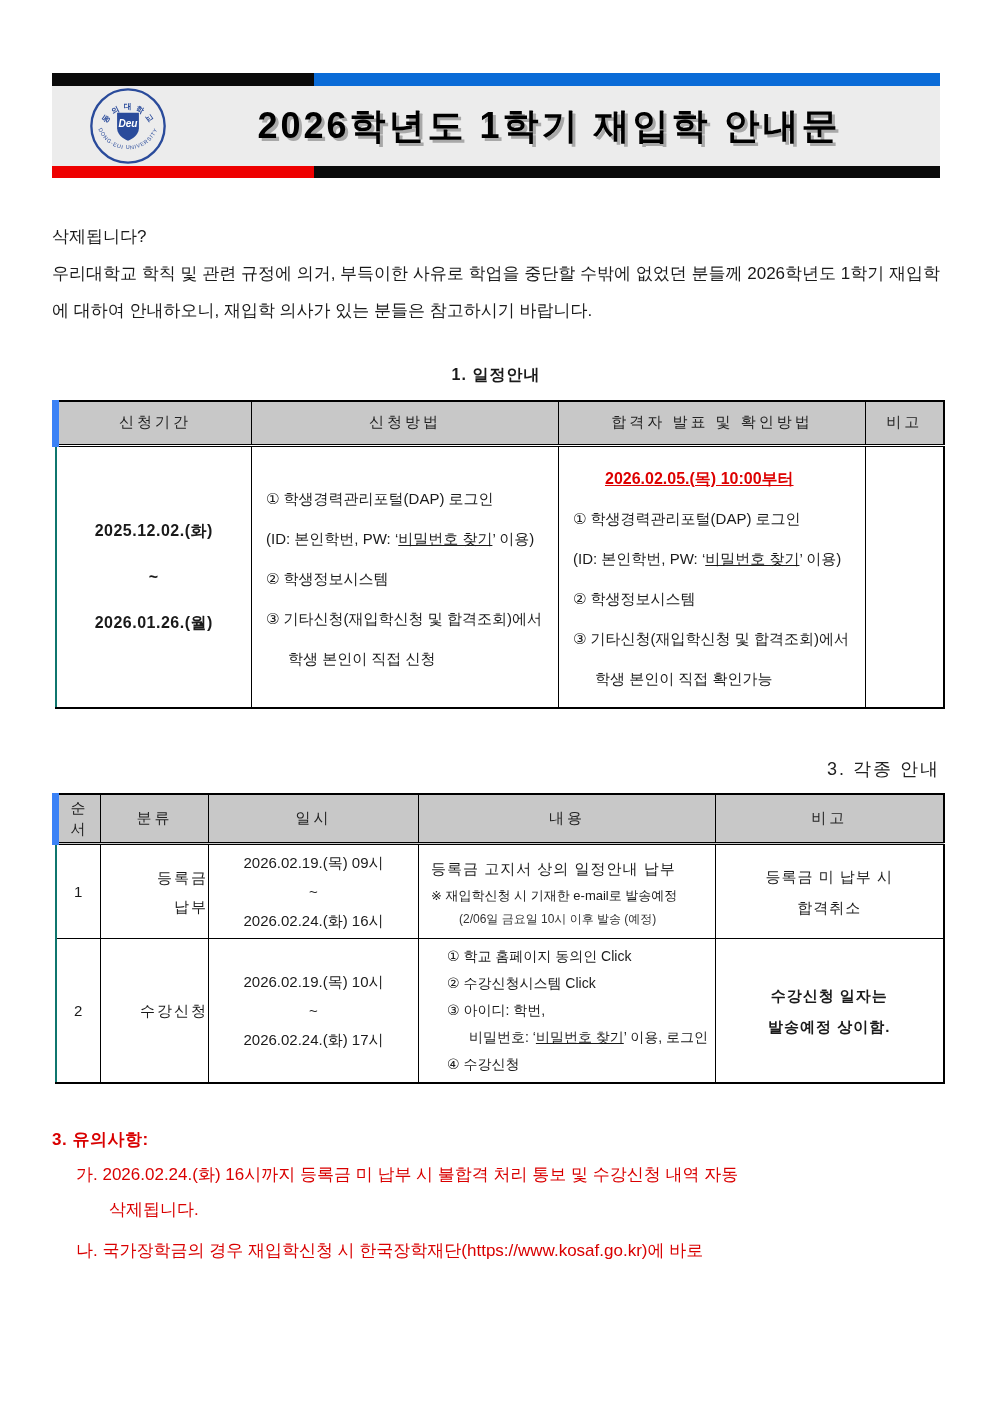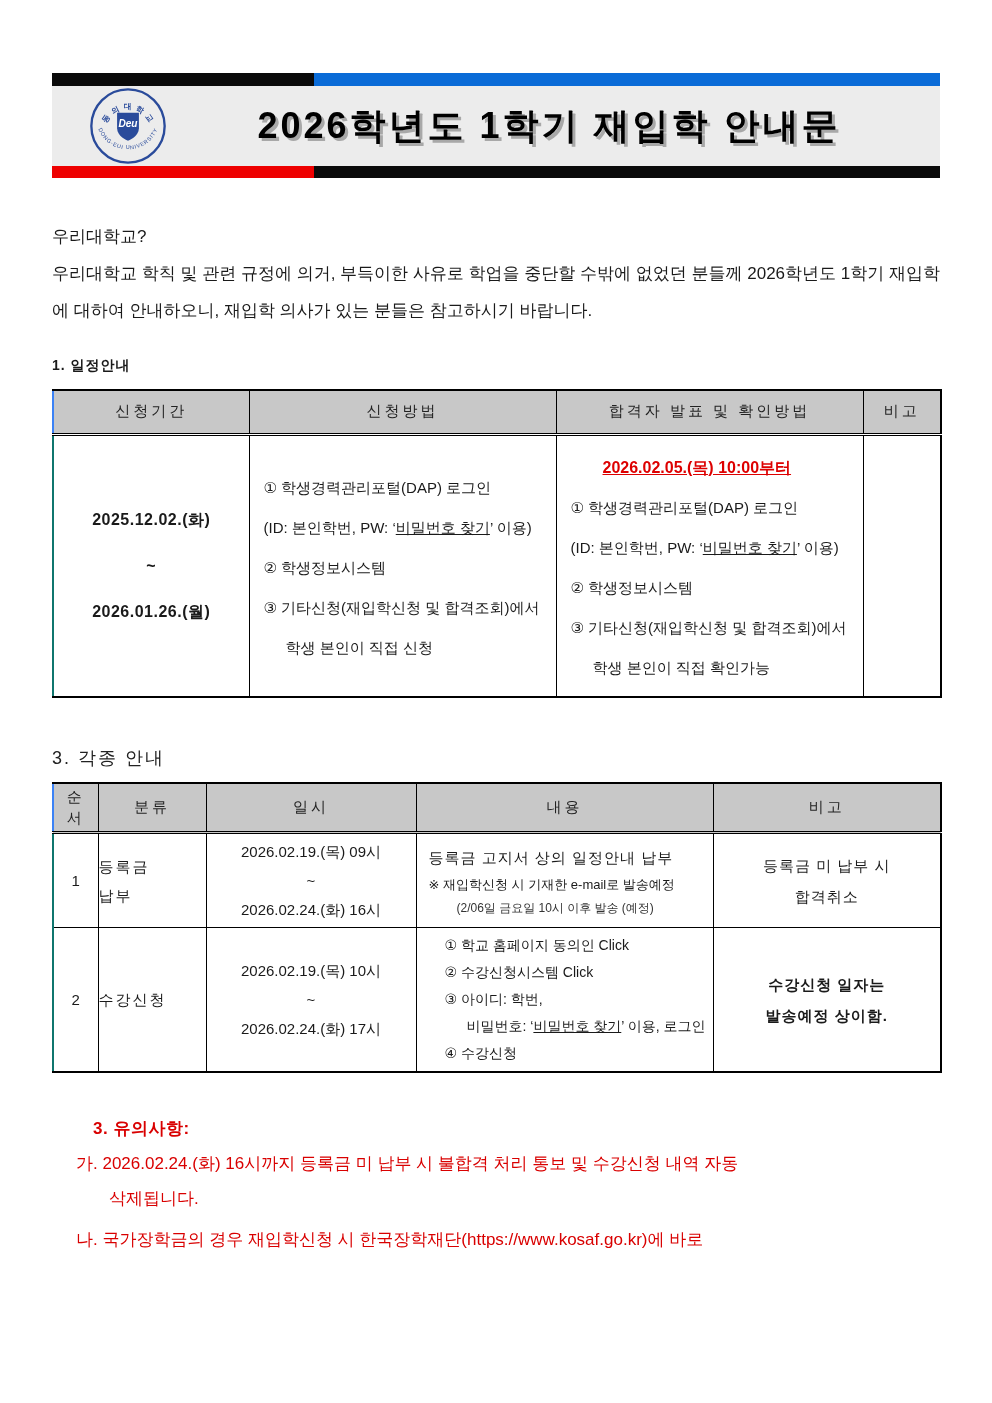--- a/index.html
+++ b/index.html
@@ -24,31 +24,31 @@
   }
   .bar-bottom { display:flex; height:12px; }
   .bar-bottom .seg-red    { width:262px; background:#ee0000; }
   .bar-bottom .seg-black2 { flex:1; background:#0a0a0a; }
 
   
   .intro { margin-top:40px; font-size:17px; line-height:37px; }
   .intro .para { text-align:justify; }
 
   
-  .h-schedule { margin-top:28px; font-size:14px; font-weight:bold; letter-spacing:1px; }
-  .h-misc     { margin-top:48px; font-size:18px; font-weight:normal; letter-spacing:2px; color:#222; }
+  .h-schedule { margin-top:36px; font-size:16px; font-weight:bold; letter-spacing:1px;text-align:center; }
+  .h-misc     { margin-top:48px; font-size:18px; font-weight:normal; letter-spacing:2px; color:#222;text-align:right; }
 
   
   table { border-collapse:collapse; table-layout:fixed; width:888px; }
   th {
     background:#c8c8c8; font-weight:normal; font-size:15px; letter-spacing:3px;
     border:1px solid #000; border-top:2px solid #000; border-bottom:3px double #000;
     color:#222;
   }
-  th:first-child { border-left:2px solid #3b82f6;margin-top:41px; }
+  th:first-child { border-left:7px solid #3b82f6;margin-top:41px; }
   th:last-child  { border-right:2px solid #000; }
   td { border:1px solid #000; vertical-align:middle; }
   tr td:first-child { border-left:2px solid #0f766e;margin-top:48px; }
   tr td:last-child  { border-right:2px solid #000; }
   tr.last td { border-bottom:2px solid #000; }
 
   
   .t1 { margin-top:14px; }
   .t1 th { height:44px; }
   .t1 td { height:222px; }
@@ -61,36 +61,36 @@
   .indent { padding-left:22px; }
   .u { text-decoration:underline; }
 
   
   .t2 { margin-top:12px; }
   .t2 th { height:50px; }
   .t2 th div { line-height:21px; }
   .t2 .r1 td { height:95px; }
   .t2 .r2 td { height:137px; }
   .t2 .c-no   { text-align:center; font-size:15px; }
-  .t2 .c-cat  { text-align:left; font-size:15px; letter-spacing:2px; }
+  .t2 .c-cat  { text-align:right; font-size:15px; letter-spacing:2px;padding-left:20px; }
   .t2 .c-cat div { line-height:29px; }
   .t2 .c-date { text-align:center; font-size:15px; }
   .t2 .c-date div { line-height:29px; }
   .t2 .c-body { padding:4px 6px 4px 12px; }
   .t2 .r1 .c-body .l1 { font-size:15px; line-height:29px; letter-spacing:1px; }
   .t2 .r1 .c-body .l2 { font-size:13px; line-height:25px; }
   .t2 .r1 .c-body .l3 { font-size:12px; line-height:22px; padding-left:28px; color:#333; }
   .t2 .r2 .c-body div { font-size:14px; line-height:27px; white-space:nowrap;margin-left:16px; }
   .t2 .c-note { text-align:center; font-size:15px; }
   .t2 .c-note div { line-height:31px; letter-spacing:1px; }
   .t2 .c-note.strong div { font-weight:bold; }
 
   
   .notes { margin-top:44px; color:#d90000; font-size:17px; }
-  .notes .nh { font-weight:bold; font-size:17px; letter-spacing:.5px;margin-left:41px; }
+  .notes .nh { font-weight:bold; font-size:17px; letter-spacing:.5px; }
   .notes .ln { line-height:35px; }
   .ml-a { margin-left:24px; margin-top:6px; }
   .ml-b { margin-left:57px; }
 
   
   .footer { margin-top:104px; text-align:right; font-size:17px; font-weight:bold; color:#000; }
 
   svg text { font-family:"Liberation Sans","DejaVu Sans",sans-serif; }
 </style>
 </head>
@@ -123,21 +123,21 @@
       </div>
       <div class="banner-title">2026학년도 1학기 재입학 안내문</div>
     </div>
     <div class="bar-bottom">
       <div class="seg-red"></div>
       <div class="seg-black2"></div>
     </div>
   </div>
 
   <div class="intro">
-    <div>우리대학교?</div>
+    <div>삭제됩니다?</div>
     <div class="para">우리대학교 학칙 및 관련 규정에 의거, 부득이한 사유로 학업을 중단할 수밖에 없었던 분들께 2026학년도 1학기 재입학에 대하여 안내하오니, 재입학 의사가 있는 분들은 참고하시기 바랍니다.</div>
   </div>
 
   <div class="h-schedule">1. 일정안내</div>
 
   <table class="t1">
     <colgroup>
         <col style="width:196px">
         <col style="width:307px">
         <col style="width:307px">

